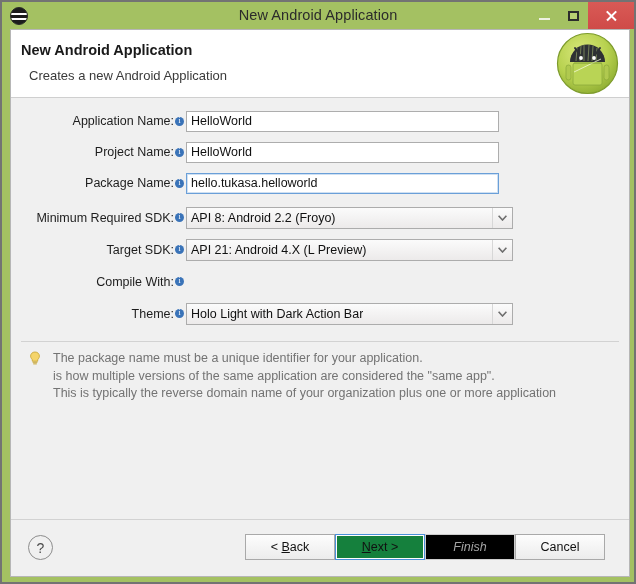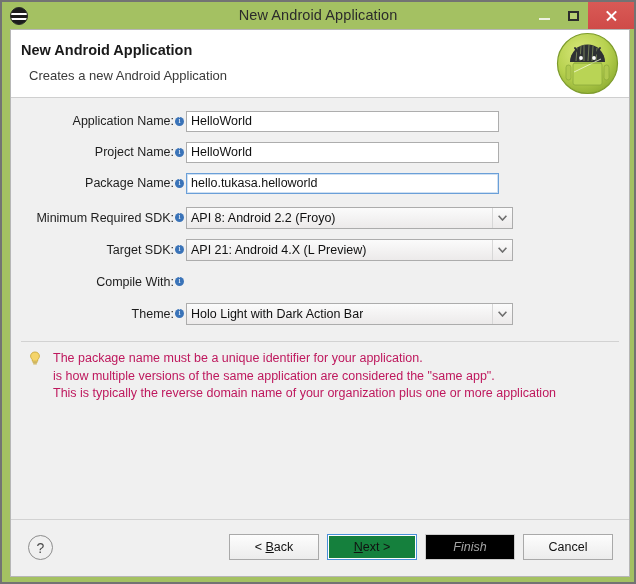--- a/index.html
+++ b/index.html
@@ -280,21 +280,21 @@
   .bulb {
     position: absolute;
     left: 18px;
     top: 1px;
     width: 12px;
     height: 15px;
   }
   .hint-line {
     font-size: 12.5px;
     line-height: 17.5px;
-    color: #be185d;
+    color: #737373;
     white-space: nowrap;
   }
 
   
   .footer-sep {
     position: absolute;
     left: 0;
     right: 0;
     bottom: 56px;
     height: 1px;
@@ -320,24 +320,24 @@
     font-size: 14px;
     display: flex;
     align-items: center;
     justify-content: center;
     background: #f0f0f0;
     cursor: default;
     font-family: "Liberation Sans", sans-serif;
   }
   .btn-group {
     position: absolute;
-    right: 16px;
+    right: 24px;
     top: 14px;
     display: flex;
-    gap: 8px;
+    gap: 0;
   }
   .btn {
     width: 90px;
     height: 26px;
     box-sizing: border-box;
     border: 1px solid #a9a9a9;
     background: linear-gradient(180deg,#fdfdfd 0%, #ececec 100%);
     font-size: 12.5px;
     color: #111111;
     display: flex;

